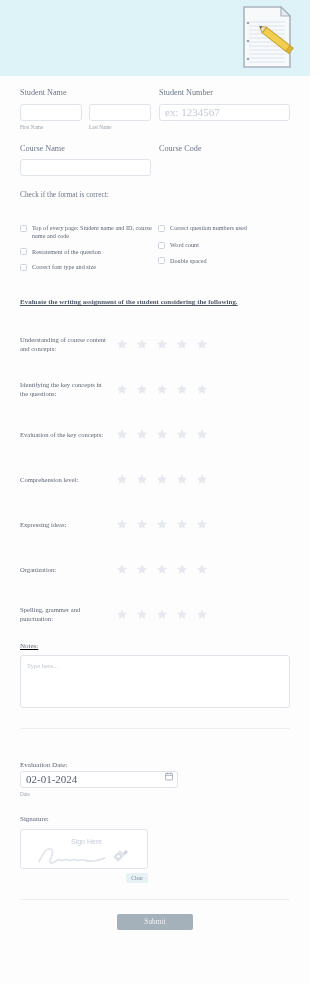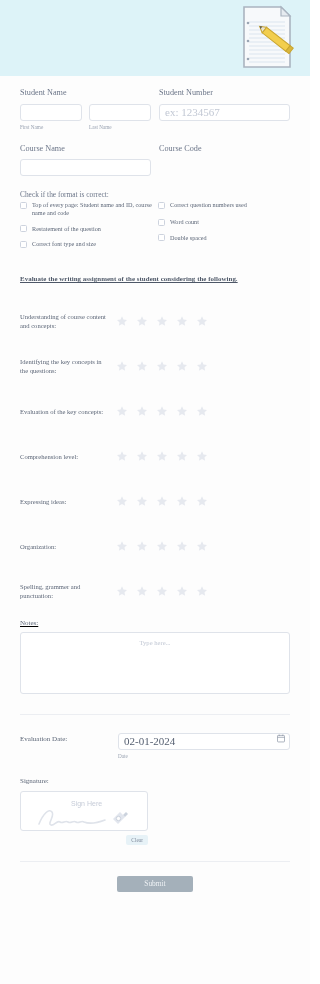--- a/index.html
+++ b/index.html
@@ -71,21 +71,21 @@
   .inp::placeholder { color: #c2c8d4; }
   .name-pair { display: flex; gap: 7px; }
   .name-pair .col { flex: 1; }
 
   .block { margin-top: 14px; }
 
   
   .check-title {
     font-size: 7.4px;
     color: #6c7689;
-    margin-bottom: 2px;
+    margin-bottom: 25px;
   }
   .check-grid { display: flex; gap: 6px; }
   .check-col { flex: 1; }
   .check-item {
     display: flex;
     align-items: flex-start;
     gap: 5px;
     margin-bottom: 7px;
   }
   .cbox {
@@ -128,45 +128,45 @@
     padding-right: 6px;
   }
   .stars { display: flex; gap: 8px; }
   .star { width: 12px; height: 12px; display: block; }
 
   
   .notes-block { margin-top: 10px; text-decoration: underline; }
   .notes-label { font-size: 7px; color: #5d6778; margin-bottom: 5px; }
   .notes-area {
     width: 100%;
-    height: 62px;
+    height: 53px;
     border: 1px solid #dfe3ea;
     border-radius: 3px;
     background: #fff;
     font-size: 6.6px;
     color: #c2c8d4;
     padding: 6px;
     resize: none;
     font-family: "Liberation Serif", serif;
     outline: none;
-    text-align: center;
   }
   .notes-area::placeholder { color: #c2c8d4; }
 
   .divider {
     height: 1px;
     background: #eceef2;
     margin: 16px 0 0 0;
   }
 
   
   .inline-row {
     display: flex;
     align-items: flex-start;
-    margin-top: 16px;
+    margin-top: 28px;
+    flex-direction: column;
   }
   .inline-label {
     width: 98px;
     font-size: 7px;
     color: #5d6778;
     padding-top: 4px;
   }
   .inline-field { flex: 1; }
   .date-wrap { position: relative; }
   .date-inp { padding-right: 16px; }

